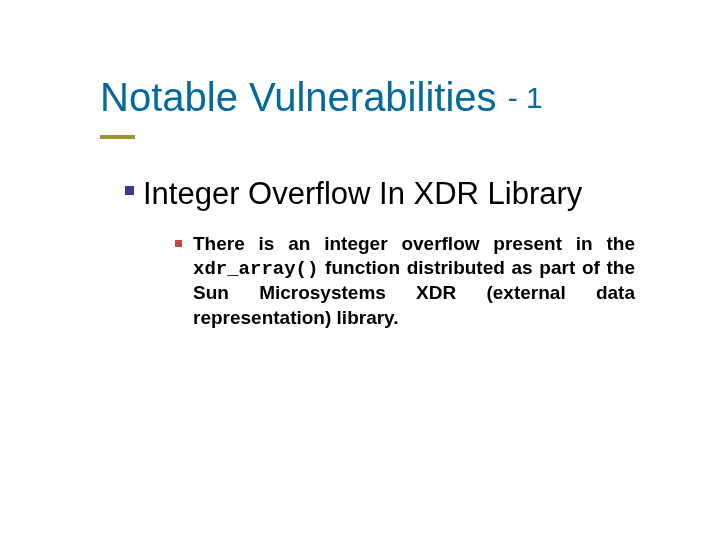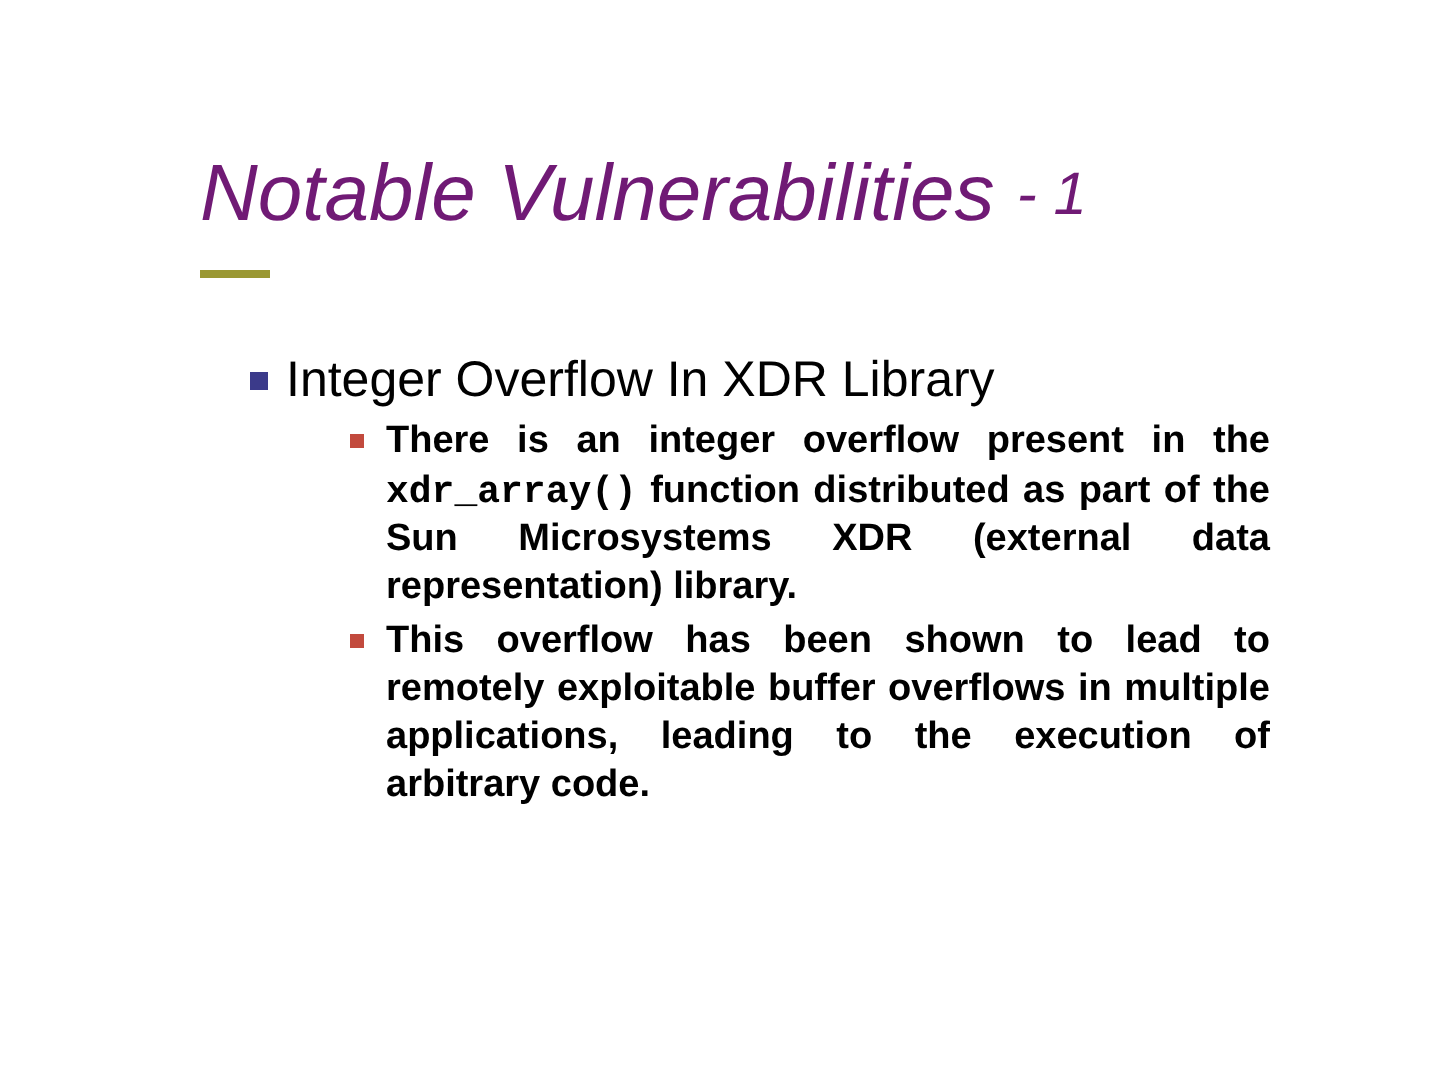--- a/index.html
+++ b/index.html
@@ -30,23 +30,22 @@
     top: 135px;
     width: 35px;
     height: 3.5px;
     background: #9a9833;
   }
   .title {
     font-family: Verdana, Geneva, sans-serif;
     font-size: 40px;
     font-weight: 400;
     letter-spacing: 0px;
-    color: #701a75;
+    color: #0369a1;
     white-space: nowrap;
-    font-style: italic;
   }
   .title .dash {
     font-size: 30px;
     font-weight: 400;
     vertical-align: 3px;
   }
   .body {
     position: absolute;
     left: 125px;
     top: 175px;
@@ -59,26 +58,26 @@
   }
   .lvl1 .bullet {
     position: absolute;
     left: 0;
     top: 11px;
     width: 9px;
     height: 9px;
     background: #3b3a8a;
   }
   .lvl1 .text {
-    font-size: 25px;
+    font-size: 31px;
     line-height: 1.25;
     font-weight: 400;
   }
   .sublist {
-    margin-top: 3px;
+    margin-top: 18px;
     margin-left: 32px;
   }
   .lvl2 {
     position: relative;
     padding-left: 18px;
     margin-bottom: 2px;
     text-align: justify;
     text-justify: inter-word;
   }
   .lvl2 .bullet {
@@ -121,23 +120,19 @@
 
       <div class="sublist">
 
         <div class="lvl2">
           <span class="bullet"></span>
           <span class="text">
             <span>There is an integer overflow present in the </span><span class="mono">xdr_array()</span><span> function distributed as part of the Sun Microsystems XDR (external data representation) library.</span>
           </span>
         </div>
 
-        <div class="lvl2">
-          <span class="bullet"></span>
-          <span class="text">This overflow has been shown to lead to remotely exploitable buffer overflows in multiple applications, leading to the execution of arbitrary code.</span>
-        </div>
 
 
       </div>
     </div>
 
   </div>
 </div>
 
 </body></html>

